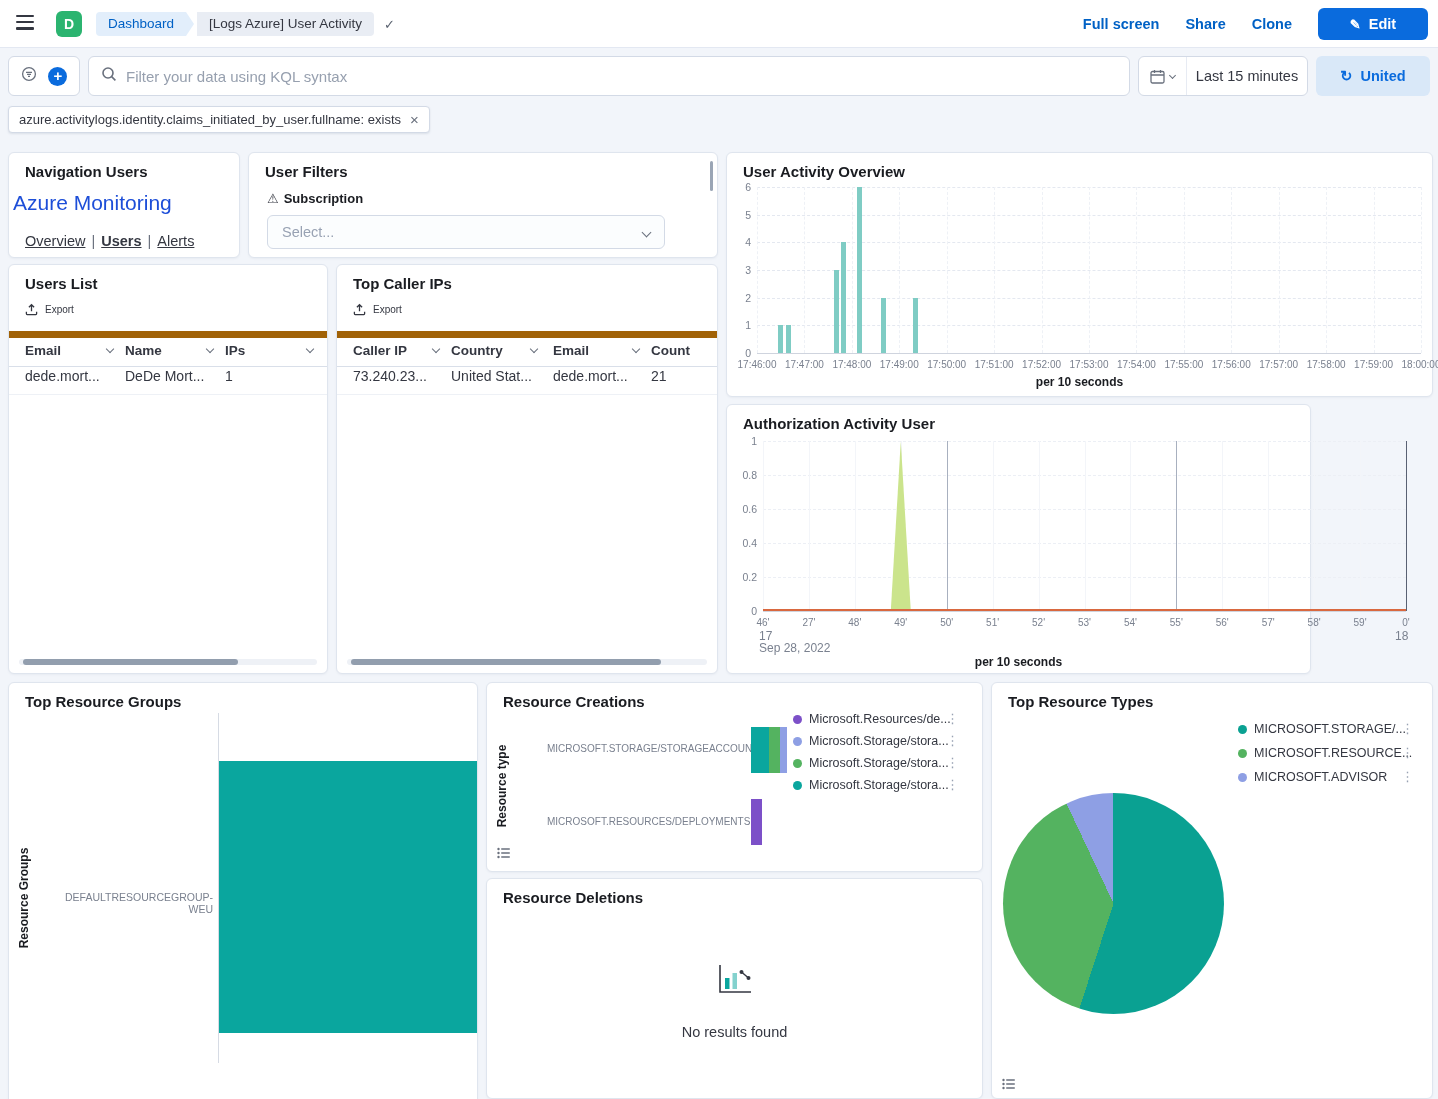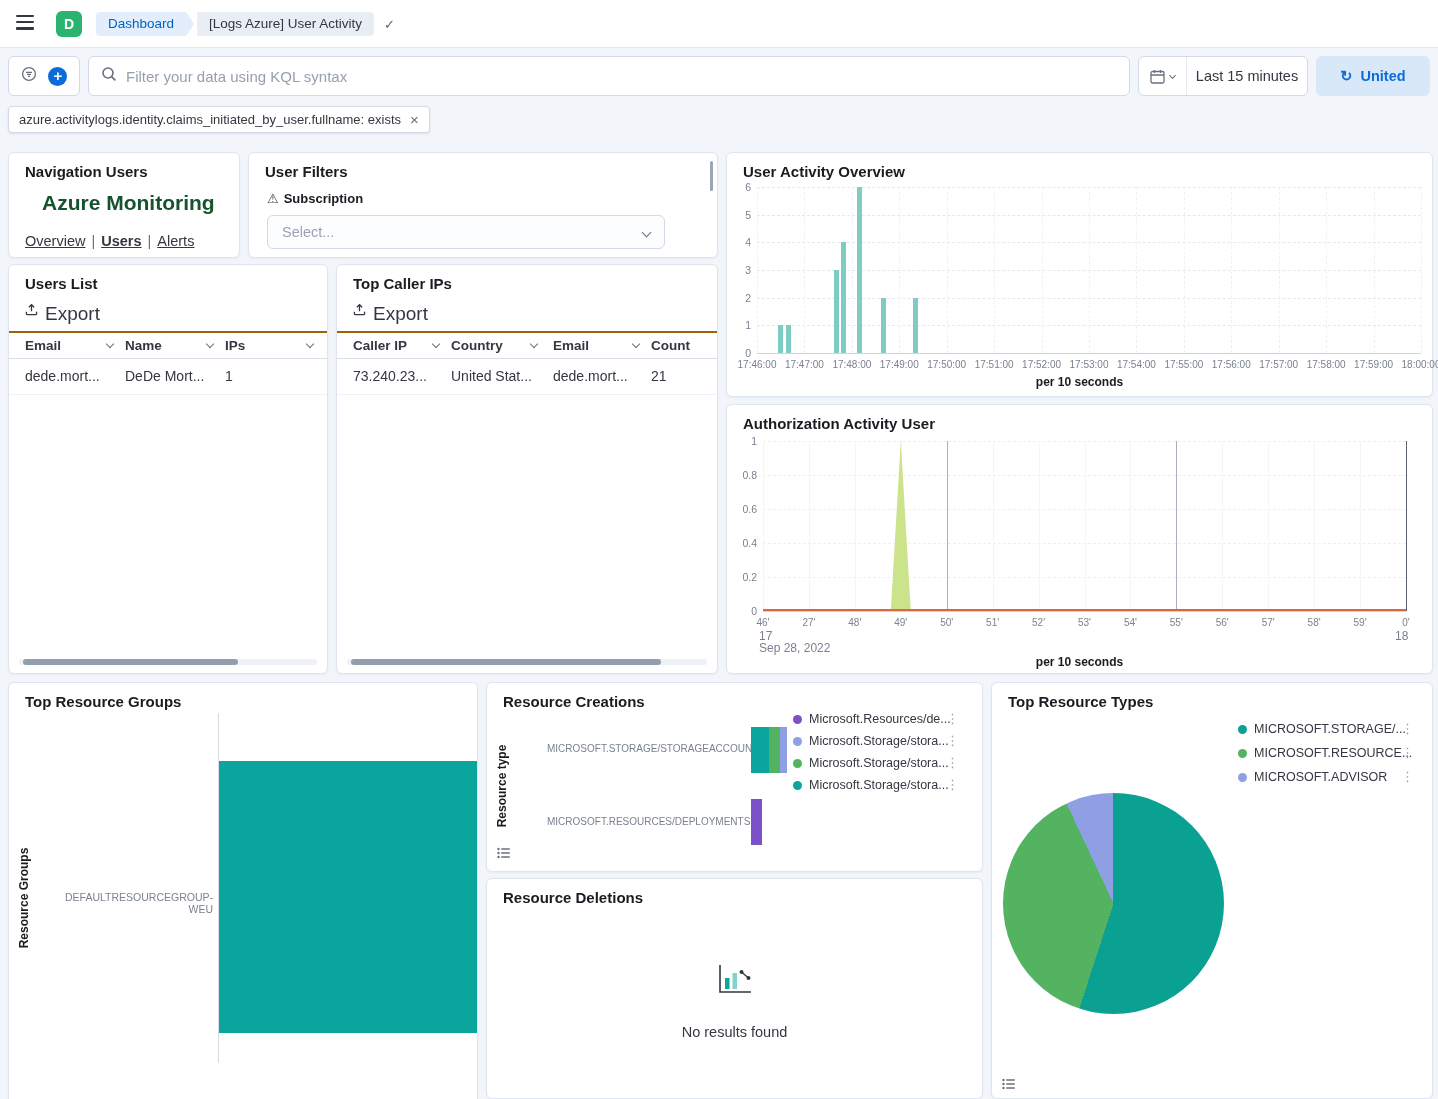--- a/index.html
+++ b/index.html
@@ -47,44 +47,44 @@
   .pill-x{color:#69707d;font-size:15px;cursor:pointer}
 
   
   .panel{position:absolute;background:#fff;border:1px solid #dfe5ee;border-radius:6px;box-shadow:0 1px 2px rgba(109,122,149,.08)}
   .ptitle{position:absolute;left:16px;top:10px;font-size:15px;font-weight:700;color:#1a1c21}
   #p-nav{left:8px;top:152px;width:232px;height:106px}
   #p-filt{left:248px;top:152px;width:470px;height:106px}
   #p-uao{left:726px;top:152px;width:707px;height:245px}
   #p-users{left:8px;top:264px;width:320px;height:410px}
   #p-ips{left:336px;top:264px;width:382px;height:410px}
-  #p-aau{left:726px;top:404px;width:707px;height:270px}
+  #p-aau{left:726px;top:404px;width:585px;height:270px}
   #p-trg{left:8px;top:682px;width:470px;height:535px}
   #p-rc{left:486px;top:682px;width:497px;height:190px}
   #p-rd{left:486px;top:878px;width:497px;height:221px}
   #p-trt{left:991px;top:682px;width:442px;height:417px}
 
   
-  .nav-heading{position:absolute;left:33px;top:38px;font-size:21px;font-weight:700;color:#14532d}
+  .nav-heading{position:absolute;left:4px;top:38px;font-size:21px;font-weight:400;color:#1d4ed8}
   .nav-links{position:absolute;left:16px;top:80px;font-size:14.5px}
   .nav-links a{color:#343741;text-decoration:underline;cursor:pointer}
   .nav-links a.bold{font-weight:700}
   .sep{color:#69707d;margin:0 6px}
 
   
   .field-label{position:absolute;left:18px;top:38px;font-size:13px;font-weight:700;color:#1a1c21;display:flex;gap:5px;align-items:center}
   .warn{font-weight:400;font-size:13px;color:#343741}
   .select{position:absolute;left:18px;top:62px;width:398px;height:34px;background:#fbfdfe;border:1px solid #d3dae6;border-radius:6px;
     display:flex;align-items:center;justify-content:space-between;padding:0 14px;cursor:pointer}
   .select-ph{color:#98a2b3;font-size:14.5px}
   .vscroll{position:absolute;right:4px;top:8px;width:3px;height:30px;background:#9aa5b5;border-radius:2px;cursor:pointer}
 
   
-  .export{position:absolute;left:16px;top:38px;display:flex;align-items:flex-start;gap:7px;font-size:19px;color:#343741;cursor:pointer}
-  .thead{position:absolute;left:0;top:66px;width:100%;height:28px;border-top:2px solid #a16207;border-bottom:1px solid #d9dfe9}
+  .export{position:absolute;left:16px;top:38px;display:flex;align-items:center;gap:7px;font-size:10px;color:#343741;cursor:pointer}
+  .thead{position:absolute;left:0;top:66px;width:100%;height:36px;border-top:7px solid #a16207;border-bottom:1px solid #d9dfe9}
   .th{position:absolute;top:5px;font-size:13.5px;font-weight:700;color:#343741;display:flex;align-items:center;justify-content:space-between;cursor:pointer}
   .sortchev{width:6px;height:6px;border-right:1.5px solid #69707d;border-bottom:1.5px solid #69707d;transform:rotate(45deg);display:inline-block;margin-top:-3px}
   .trow{position:absolute;left:0;top:94px;width:100%;height:36px;border-bottom:1px solid #eef1f6}
   .td{position:absolute;top:9px;font-size:14px;color:#343741;white-space:nowrap}
   .hscroll{position:absolute;left:10px;right:10px;bottom:8px;height:6px;background:#eef1f6;border-radius:3px}
   .hthumb{position:absolute;left:4px;top:0;height:6px;border-radius:3px;background:#929eae;cursor:pointer}
 
   
   .plot{position:absolute}
   #uao-plot{left:30px;top:34px;width:664px;height:166px}
@@ -129,20 +129,29 @@
         <span></span>
         <span></span>
         <span></span>
       </div>
     <div class="space-avatar">D</div>
     <nav class="breadcrumbs">
       <span class="crumb crumb-link">Dashboard</span>
       <span class="crumb crumb-current">[Logs Azure] User Activity</span>
       <span class="crumb-check">✓</span>
     </nav>
+    <div class="topbar-actions">
+      <a class="top-link">Full screen</a>
+      <a class="top-link">Share</a>
+      <a class="top-link">Clone</a>
+      <button class="edit-btn">
+        <span class="pencil">✎</span>
+        <span>Edit</span>
+      </button>
+    </div>
   </header>
 
   <div class="querybar">
     <div class="filter-controls">
       <span style="cursor:pointer">
         <svg width="16" height="16" viewBox="0 0 16 16">
             <circle cx="8" cy="8" r="6.4" fill="none" stroke="#69707d" stroke-width="1.3"></circle>
             <path d="M5 6.3h6M6 8.3h4M7 10.3h2" stroke="#69707d" stroke-width="1.2" fill="none"></path>
           </svg>
       </span>

